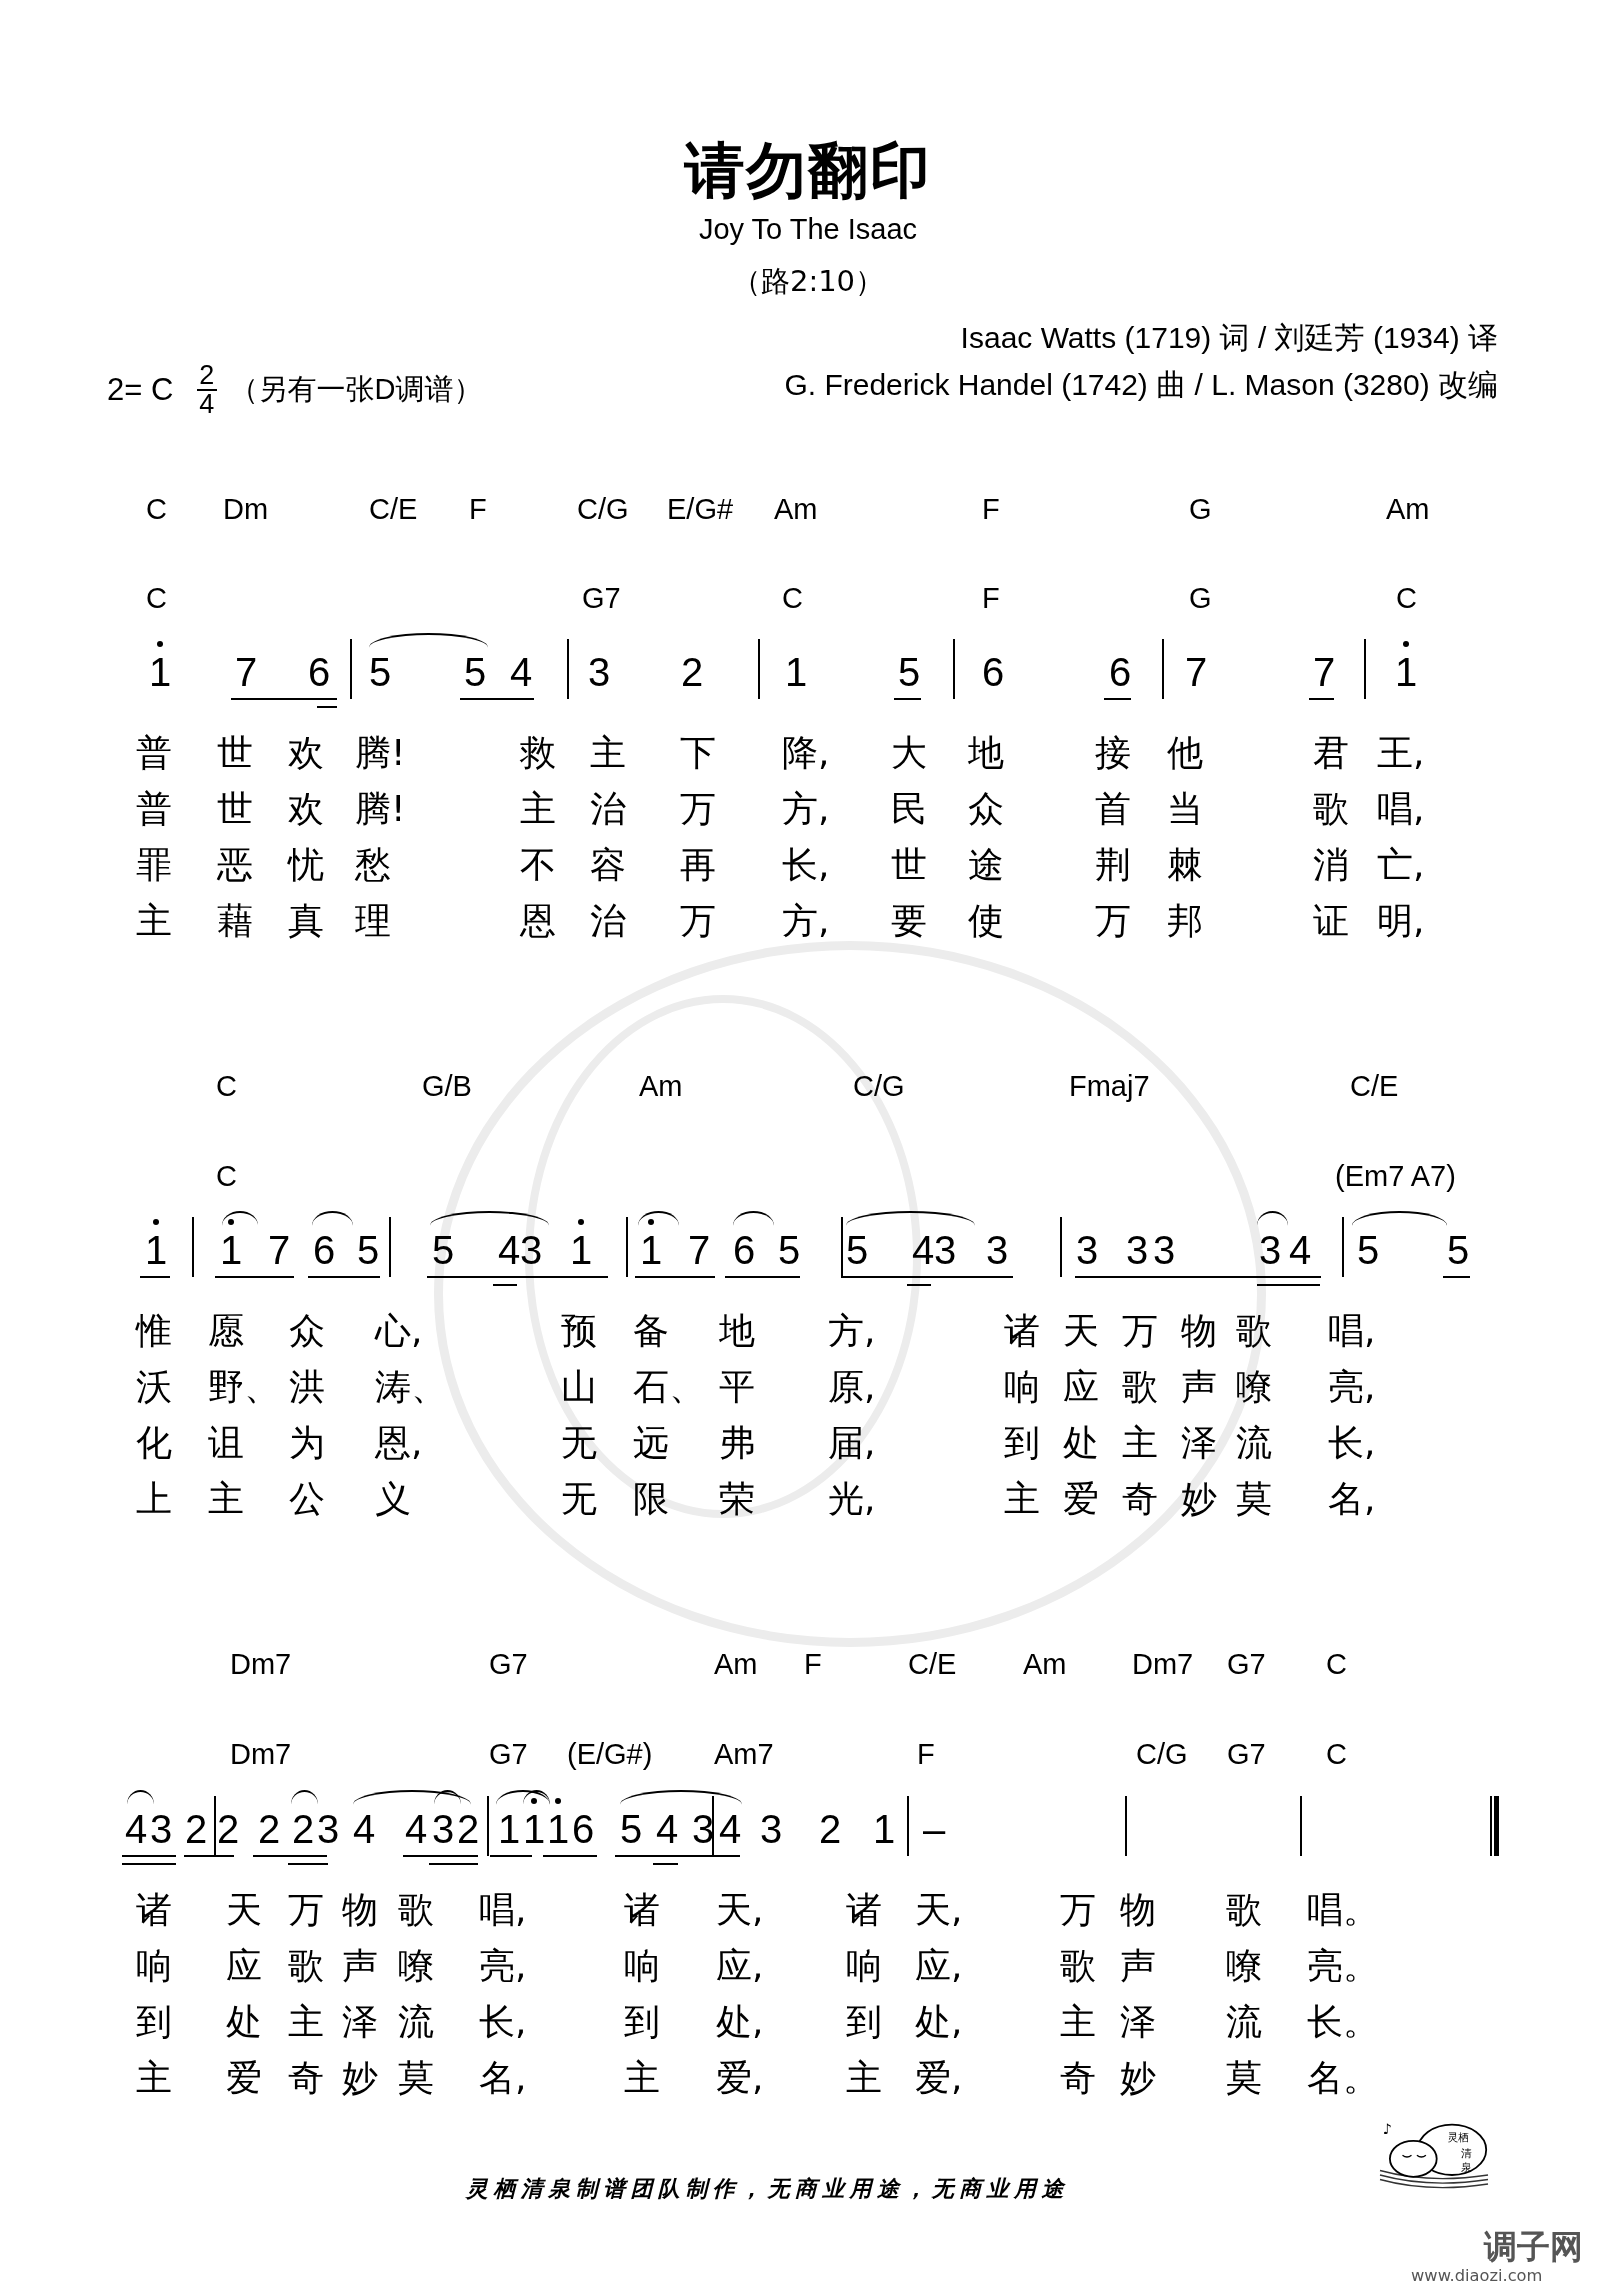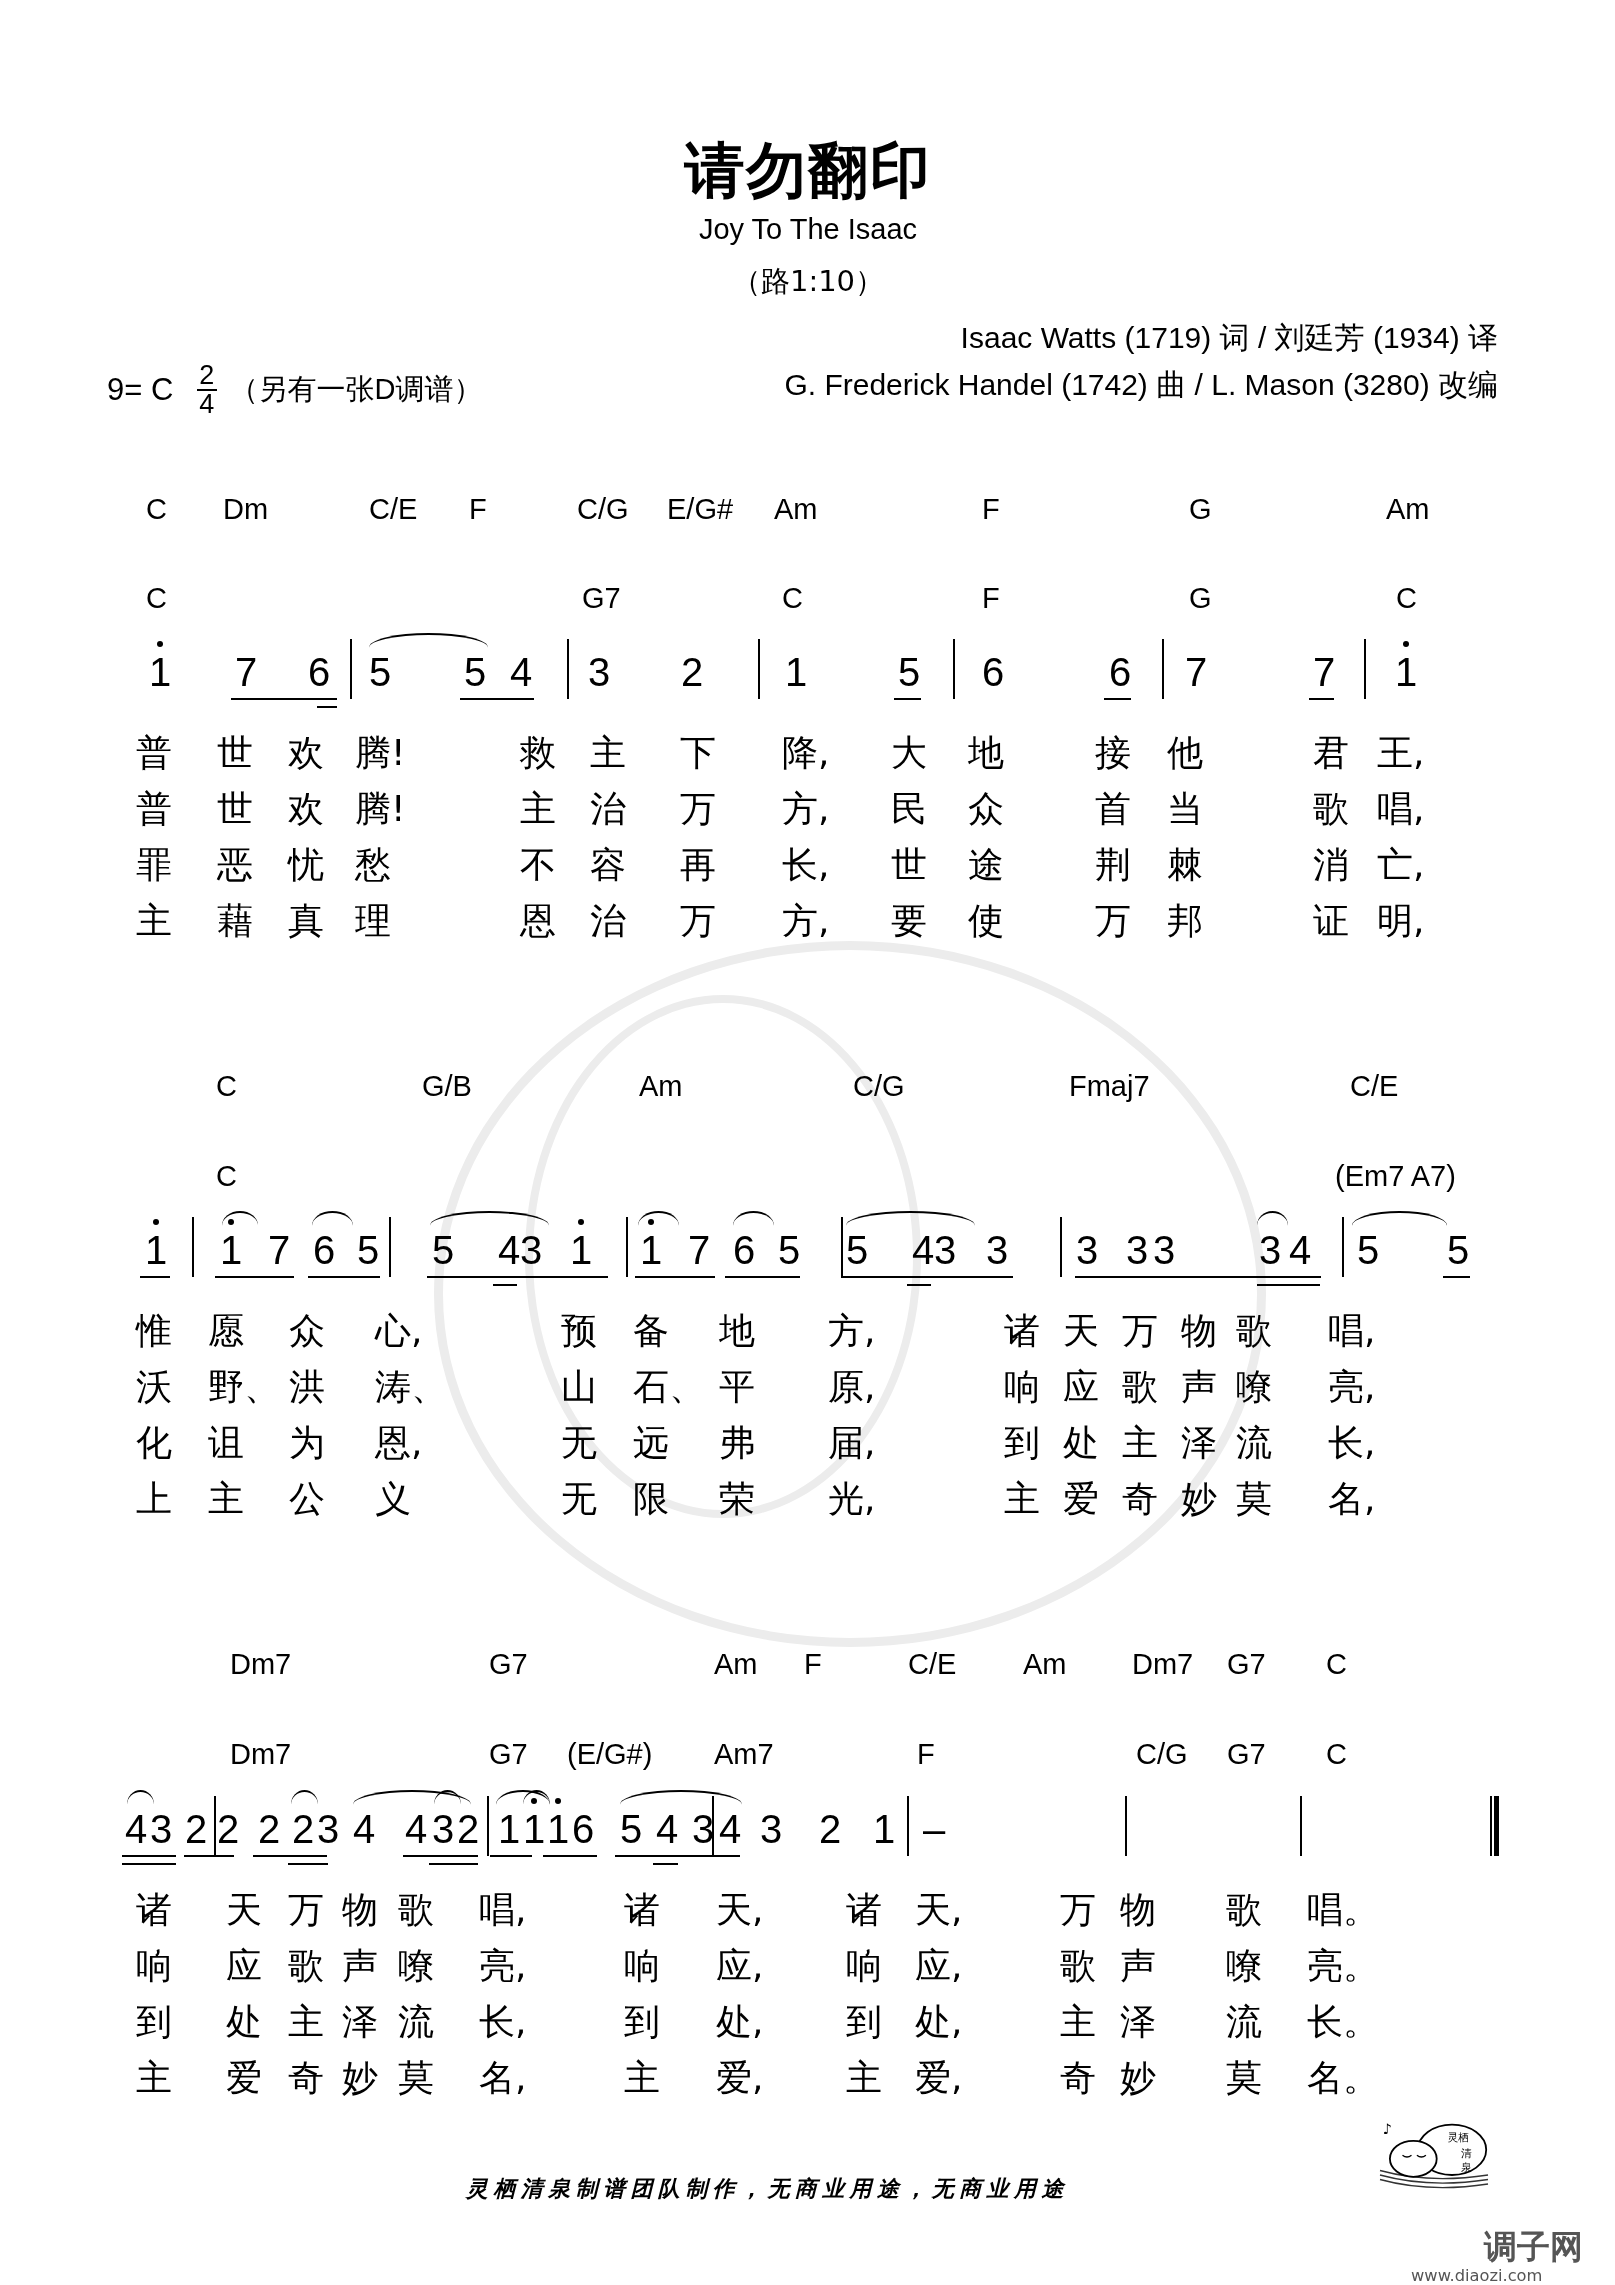--- a/index.html
+++ b/index.html
@@ -29,25 +29,25 @@
   .logo { position: absolute; left: 1375px; top: 2121px; width: 118px; height: 72px; }
 </style>
 </head>
 <body>
 
 <div class="wm-circle" style="left:434px;top:941px;width:814px;height:688px;"></div>
 <div class="wm-circle" style="left:525px;top:995px;width:380px;height:507px;border-width:8.1px;"></div>
 
 <div class="abs title">请勿翻印</div>
 <div class="abs subtitle">Joy To The Isaac</div>
-<div class="abs ref">（路1:10）</div>
+<div class="abs ref">（路2:10）</div>
 <div class="abs credit" style="top:318px;">Isaac Watts (1719) 词 / 刘廷芳 (1934) 译</div>
 <div class="abs credit" style="top:365px;">G. Frederick Handel (1742) 曲 / L. Mason (3280) 改编</div>
 <div class="abs key">
-  <span>9=  C</span>
+  <span>2=  C</span>
   <span class="ts">
     <span>2</span>
     <span class="bar"></span>
     <span>4</span>
   </span>
   <span class="note">（另有一张D调谱）</span>
 </div>
 
 <div id="systems">
     <div class="abs chord" style="left: 146px; top: 493px;">C</div>

